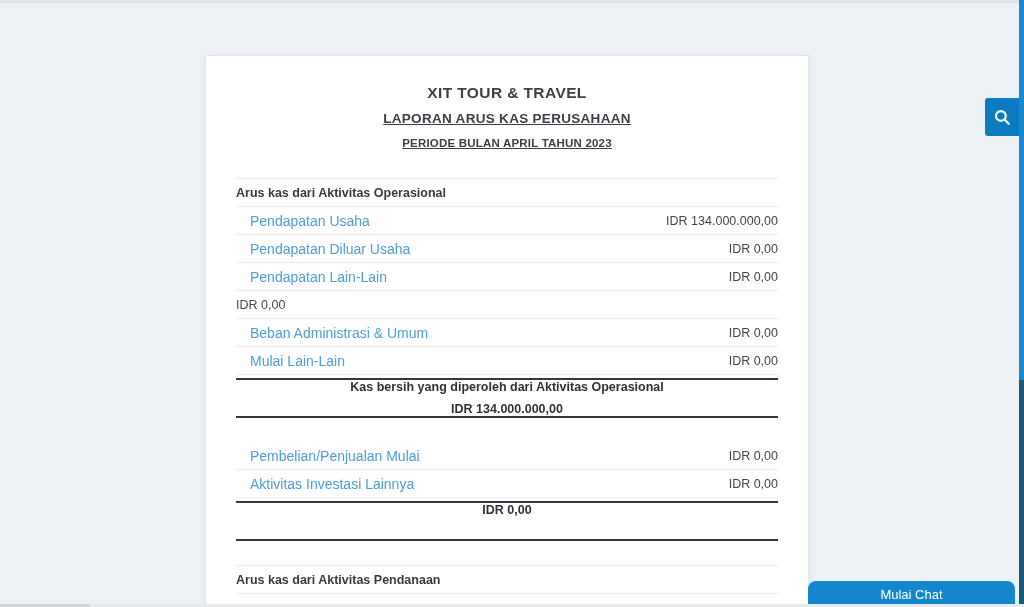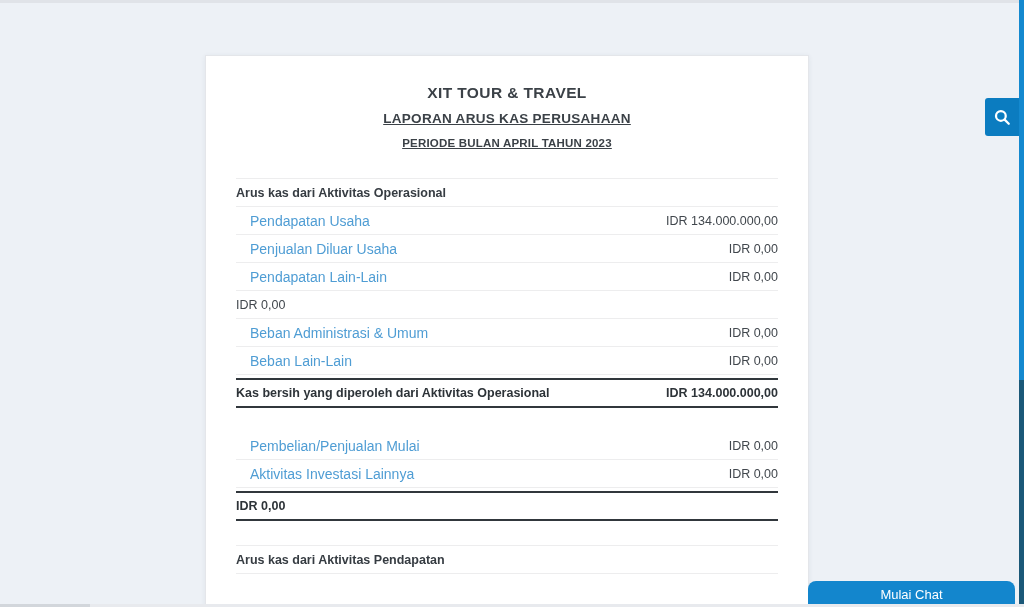--- a/index.html
+++ b/index.html
@@ -38,24 +38,24 @@
   }
   .row {
     height:28px; display:flex; align-items:center; justify-content:space-between;
     border-bottom:1px solid #ededee;
   }
   .row-label {
     padding-left:14px; font-size:14px; color:#4f9dd4; cursor:pointer;
   }
   .row-value { font-size:12.5px; color:#41474d; }
   .total-row {
-    margin-top:3px; height:30px;
+    margin-top:3px; height:40px;
     display:flex; align-items:center; justify-content:space-between;
     border-top:2px solid #31373c; border-bottom:2px solid #31373c;
-    font-size:12.5px; font-weight:700; color:#2d3338;
+    font-size:12.5px; font-weight:700; color:#2d3338;flex-direction:column;
   }
 
   
   .search-btn {
     position:absolute; right:5px; top:98px; width:34px; height:38px;
     background:#0b7cc0; border:none; border-radius:3px 0 0 3px;
     display:flex; align-items:center; justify-content:center; cursor:pointer;
   }
   .chat-btn {
     position:absolute; left:808px; top:581px; width:207px; height:34px;
@@ -98,36 +98,36 @@
 
   <div class="report-body">
 
     <div class="section">
       <div class="section-header">Arus kas dari Aktivitas Operasional</div>
       <div class="row">
         <span class="row-label">Pendapatan Usaha</span>
         <span class="row-value">IDR 134.000.000,00</span>
       </div>
       <div class="row">
-        <span class="row-label">Penjualan Diluar Usaha</span>
+        <span class="row-label">Pendapatan Diluar Usaha</span>
         <span class="row-value">IDR 0,00</span>
       </div>
       <div class="row">
         <span class="row-label">Pendapatan Lain-Lain</span>
         <span class="row-value">IDR 0,00</span>
       </div>
       <div class="row">
         <span class="row-value">IDR 0,00</span>
       </div>
       <div class="row">
         <span class="row-label">Beban Administrasi &amp; Umum</span>
         <span class="row-value">IDR 0,00</span>
       </div>
       <div class="row">
-        <span class="row-label">Beban Lain-Lain</span>
+        <span class="row-label">Mulai Lain-Lain</span>
         <span class="row-value">IDR 0,00</span>
       </div>
       <div class="total-row">
         <span>Kas bersih yang diperoleh dari Aktivitas Operasional</span>
         <span>IDR 134.000.000,00</span>
       </div>
     </div>
 
     <div class="section-gap"></div>
 
@@ -141,21 +141,21 @@
         <span class="row-value">IDR 0,00</span>
       </div>
       <div class="total-row">
         <span>IDR 0,00</span>
       </div>
     </div>
 
     <div class="section-gap"></div>
 
     <div class="section">
-      <div class="section-header">Arus kas dari Aktivitas Pendapatan</div>
+      <div class="section-header">Arus kas dari Aktivitas Pendanaan</div>
     </div>
 
   </div>
 </div>
 
 <button class="search-btn">
   <span style="display:flex;">
     <svg width="18" height="18" viewBox="0 0 24 24" fill="none" stroke="#ffffff" stroke-width="3" stroke-linecap="round">
       <circle cx="10.5" cy="10.5" r="6.5"></circle>
       <line x1="15.5" y1="15.5" x2="21" y2="21"></line>

